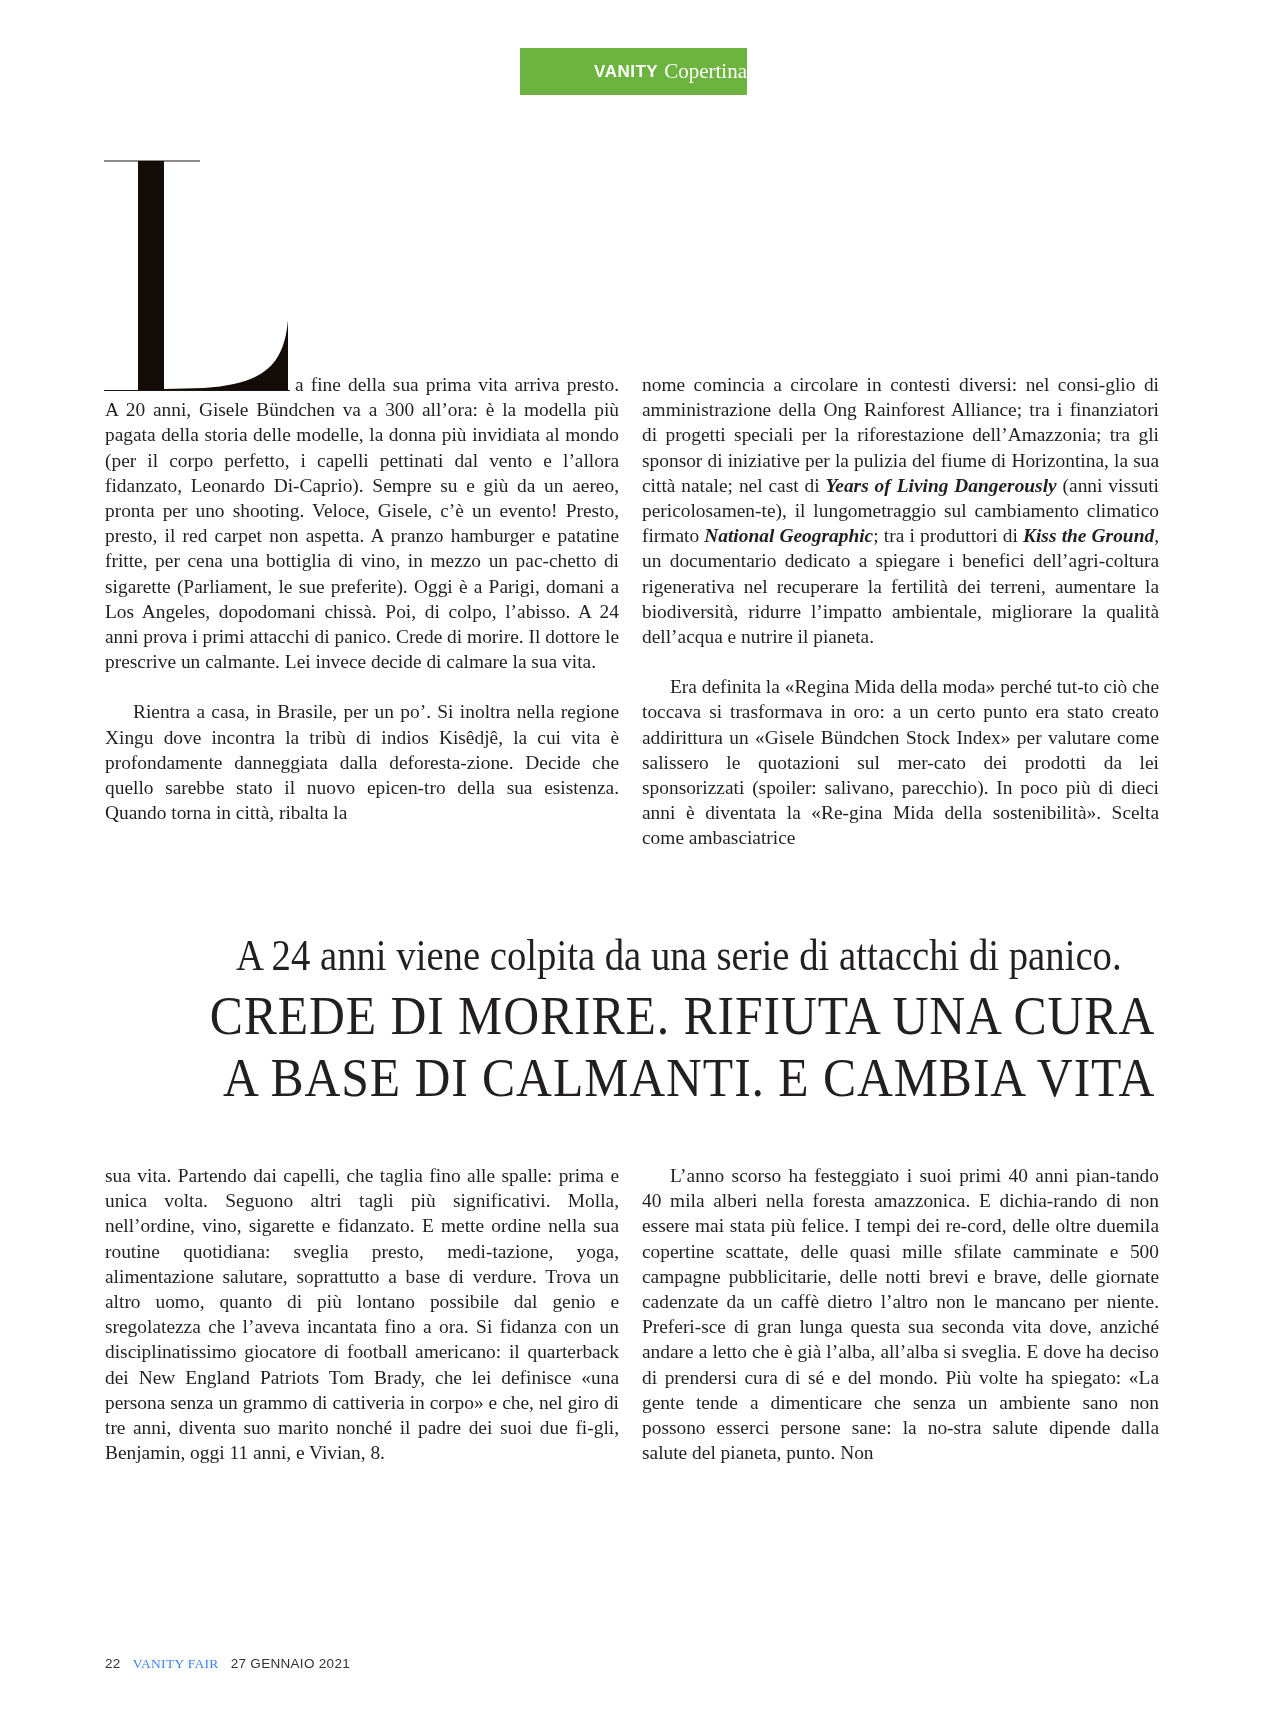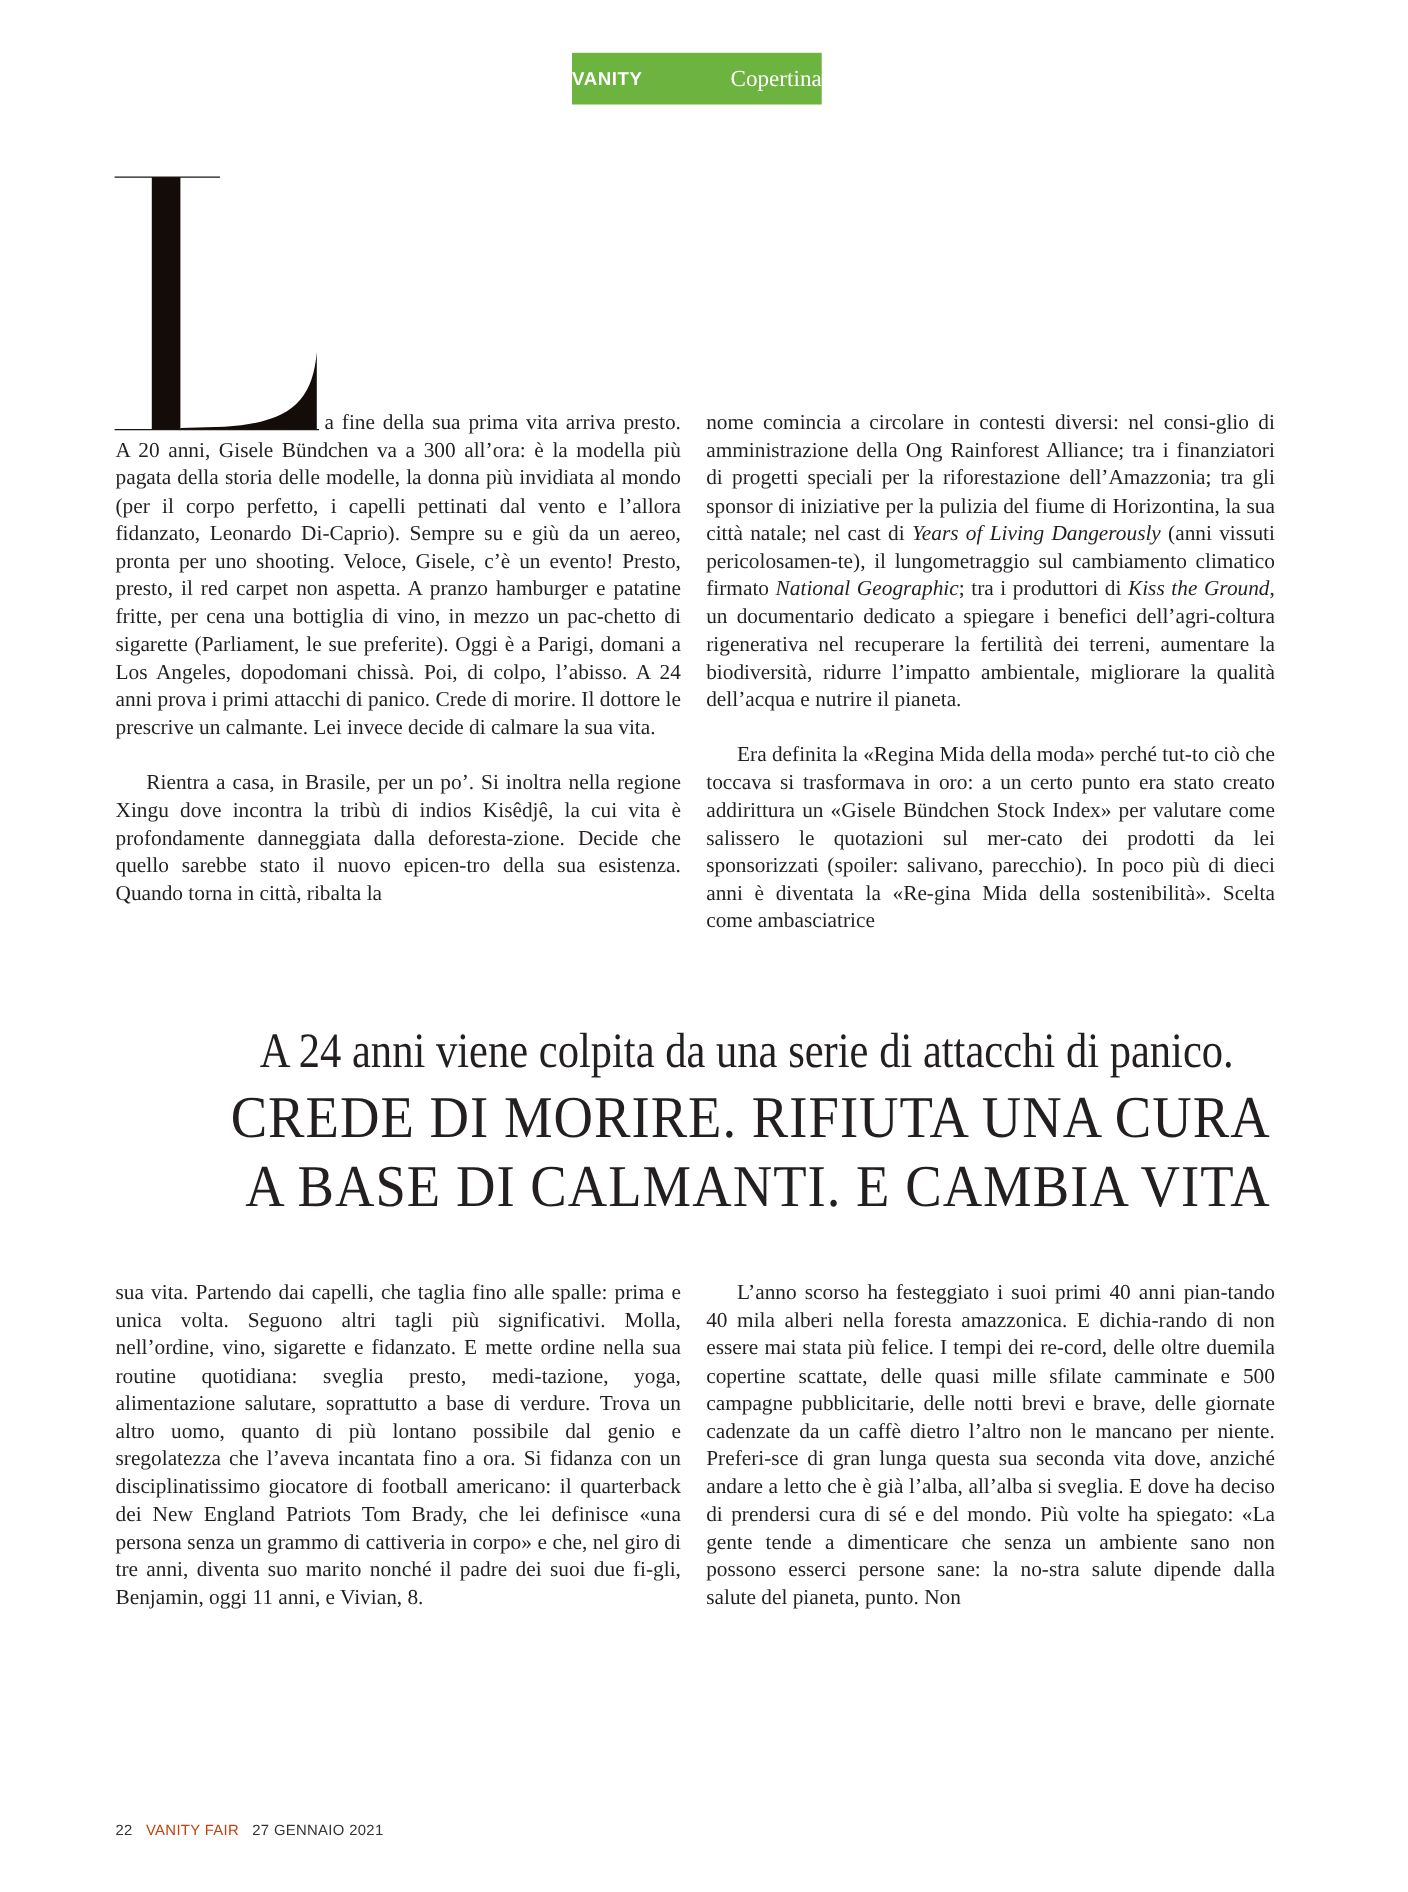--- a/index.html
+++ b/index.html
@@ -1,19 +1,19 @@
 <!DOCTYPE html>
 <html><head>
 <meta charset="utf-8">
 <style>
   html, body { margin: 0; padding: 0; background: #ffffff; }
   body { width: 1280px; height: 1720px; position: relative; overflow: hidden;
          font-family: "Liberation Serif", "DejaVu Serif", serif; color: #231f20; }
   .section-tag { position: absolute; left: 520px; top: 48px; width: 227px; height: 47px;
-         background: #6cb33f; display: flex; align-items: center; justify-content: space-between; }
+         background: #6cb33f; display: flex; align-items: center; justify-content: flex-end; }
   .section-tag .brand { font-family: "Liberation Sans", "DejaVu Sans", sans-serif; font-weight: bold;
          color: #ffffff; font-size: 17px; letter-spacing: 0.5px; margin-right: 6px; }
   .section-tag .sect { font-family: "Liberation Serif", serif; color: #ffffff; font-size: 21px; }
   .dropcap { position: absolute; left: 104px; top: 160px; width: 186px; height: 232px; }
   .col { position: absolute; font-size: 19.4px; line-height: 25.2px; text-align: justify;
          hyphens: manual; }
   .col p { margin: 0; }
   .col p + p { margin-top: 25px; }
   .col p.indent { text-indent: 28px; }
   .col .first-line-indent { display: inline-block; width: 190px; }
@@ -21,22 +21,22 @@
   .col-right-top { left: 642px; top: 372px; width: 517px; }
   .col-left-bot { left: 105px; top: 1163px; width: 514px; }
   .col-right-bot { left: 642px; top: 1163px; width: 517px; }
   .pull-quote { position: absolute; left: 80px; top: 925px; width: 1120px; text-align: right;
          font-family: "Liberation Serif", "DejaVu Serif", serif; color: #231f20; }
   .pull-quote .line1 { font-size: 45px; line-height: 60px; transform: scaleX(0.86); }
   .pull-quote .line2, .pull-quote .line3 { font-size: 54px; line-height: 62px; letter-spacing: 1px; transform: scaleX(0.92); }
   .pull-quote .ln { display: block; }
   .footer { position: absolute; left: 105px; top: 1656px; font-family: "Liberation Sans", "DejaVu Sans", sans-serif;
          font-size: 13.5px; color: #333; letter-spacing: 0.3px; }
-  .footer .mag { color: #c2410c; margin: 0 8px; }
-  em { font-style: italic; }
+  .footer .mag { color: #3b82f6; margin: 0 8px; font-family: Liberation Serif, serif; }
+  em { font-style: italic; font-weight: bold; }
 </style>
 </head>
 <body>
 
 <div class="section-tag">
   <span class="brand">VANITY</span>
   <span class="sect">Copertina</span>
 </div>
 
 <svg class="dropcap" viewBox="0 0 186 232" xmlns="http://www.w3.org/2000/svg">

